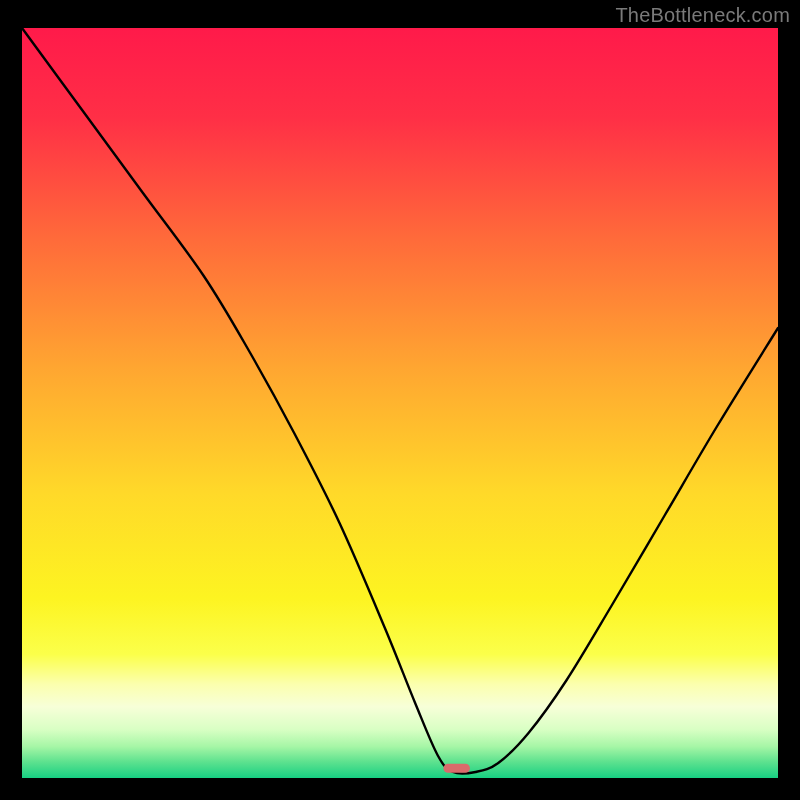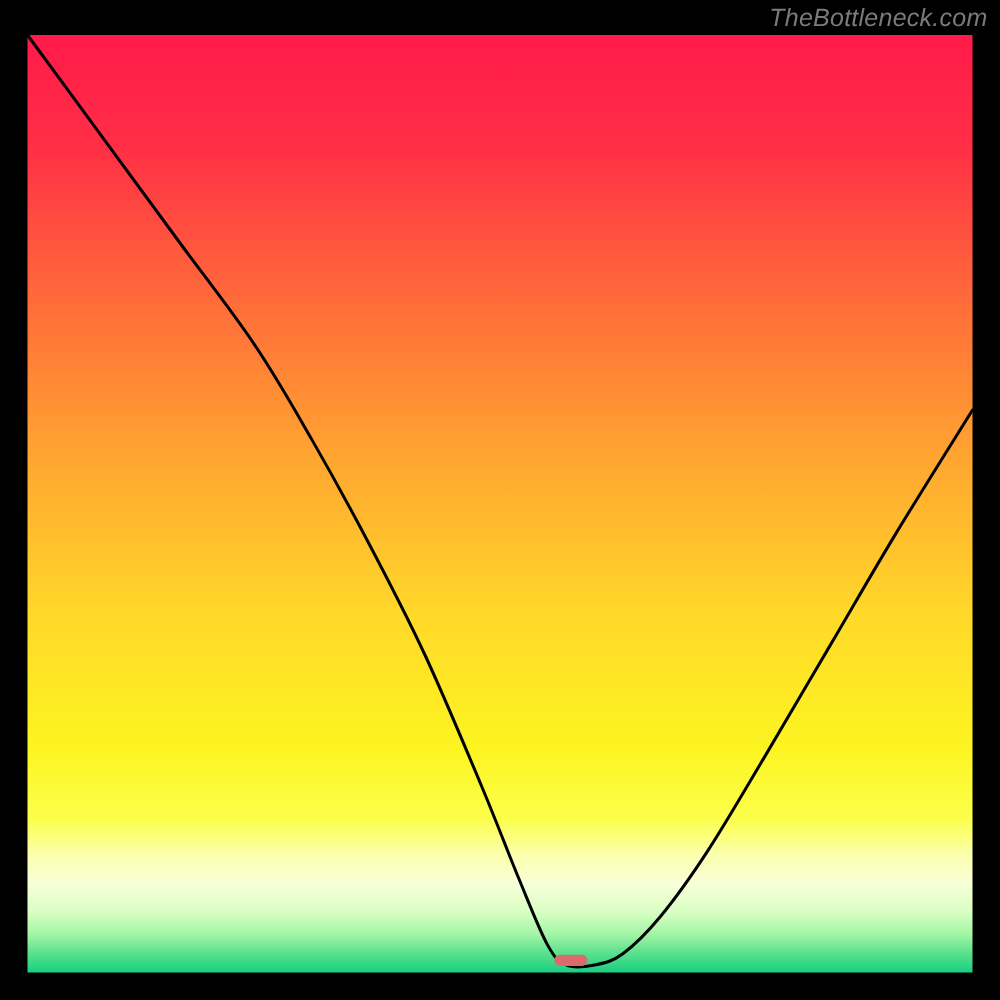--- a/index.html
+++ b/index.html
@@ -9,21 +9,20 @@
     height: 800px;
     background: #000;
     overflow: hidden;
     font-family: Arial, Helvetica, sans-serif;
   }
   .frame {
     position: relative;
     width: 800px;
     height: 800px;
     background: #000;
-    font-style: italic;
   }
   .watermark {
     position: absolute;
     top: 4px;
     right: 10px;
     color: #7a7a7a;
     font-size: 20px;
     font-weight: 500;
     letter-spacing: 0.2px;
     user-select: none;

